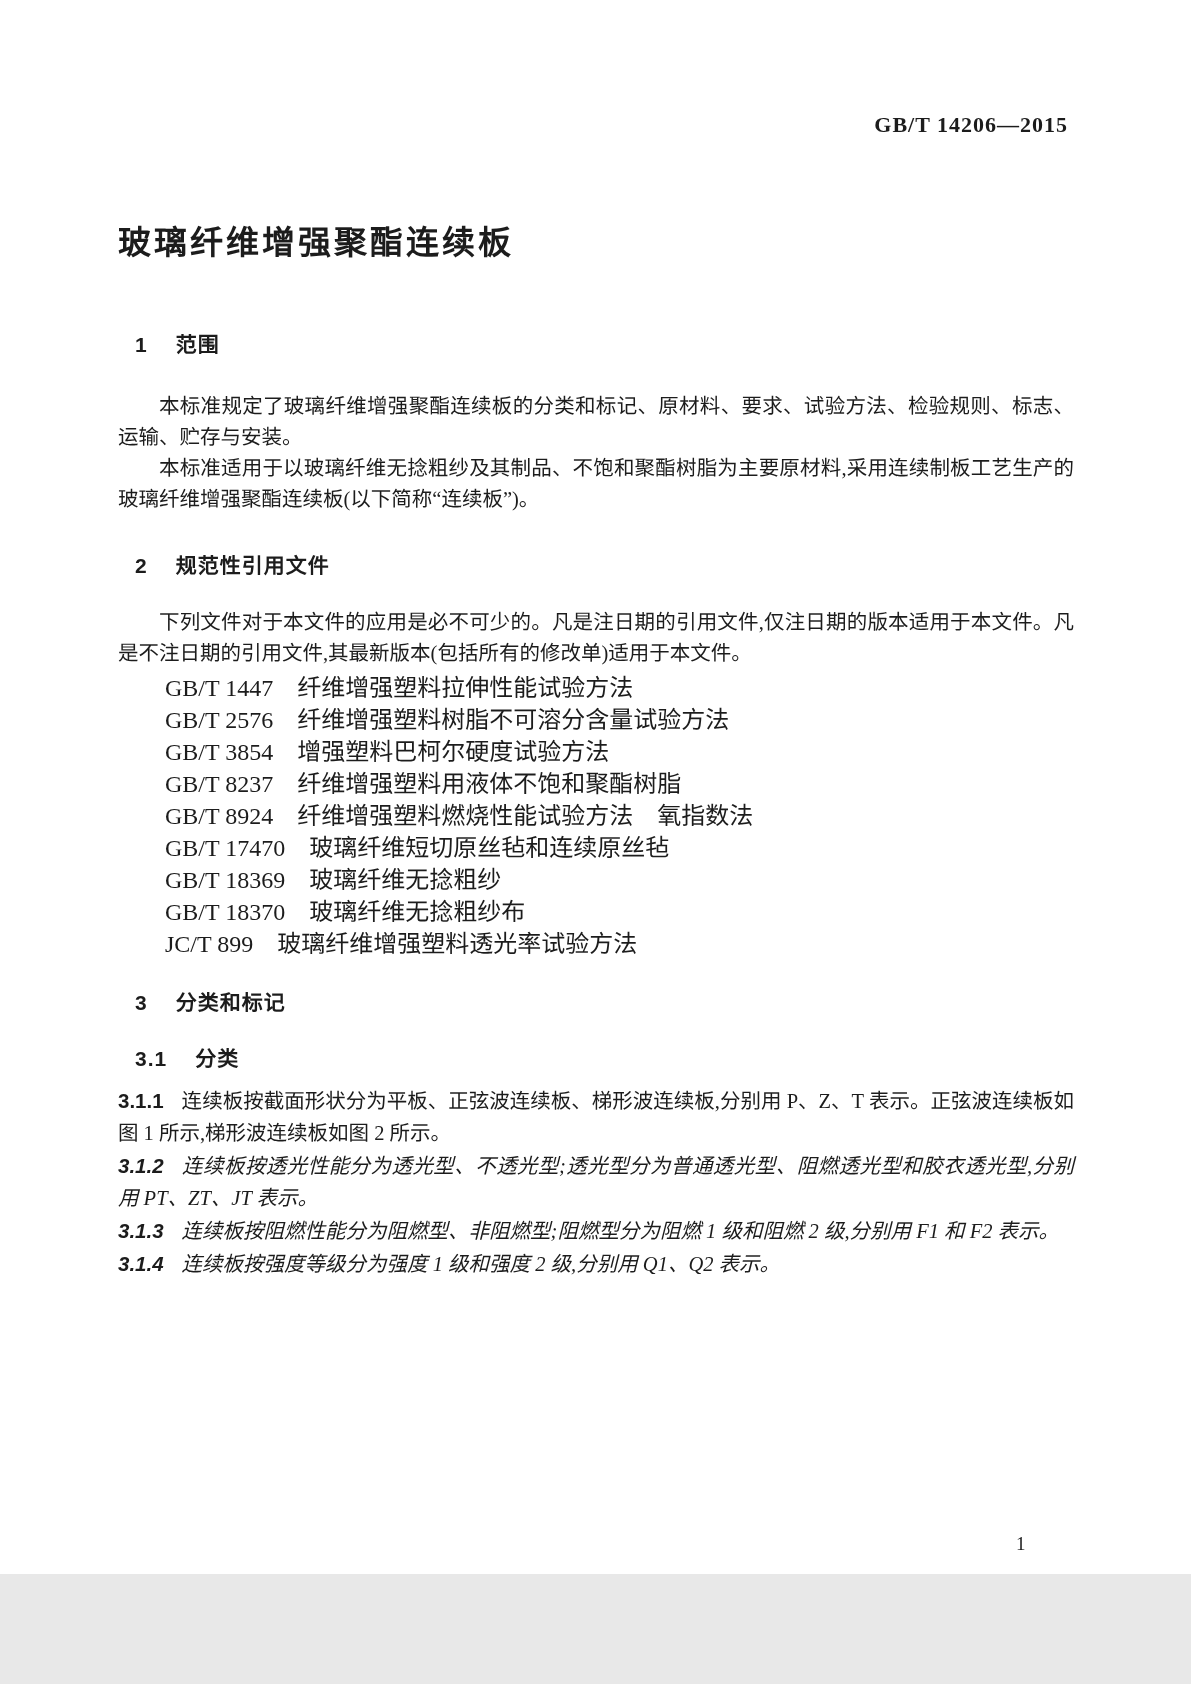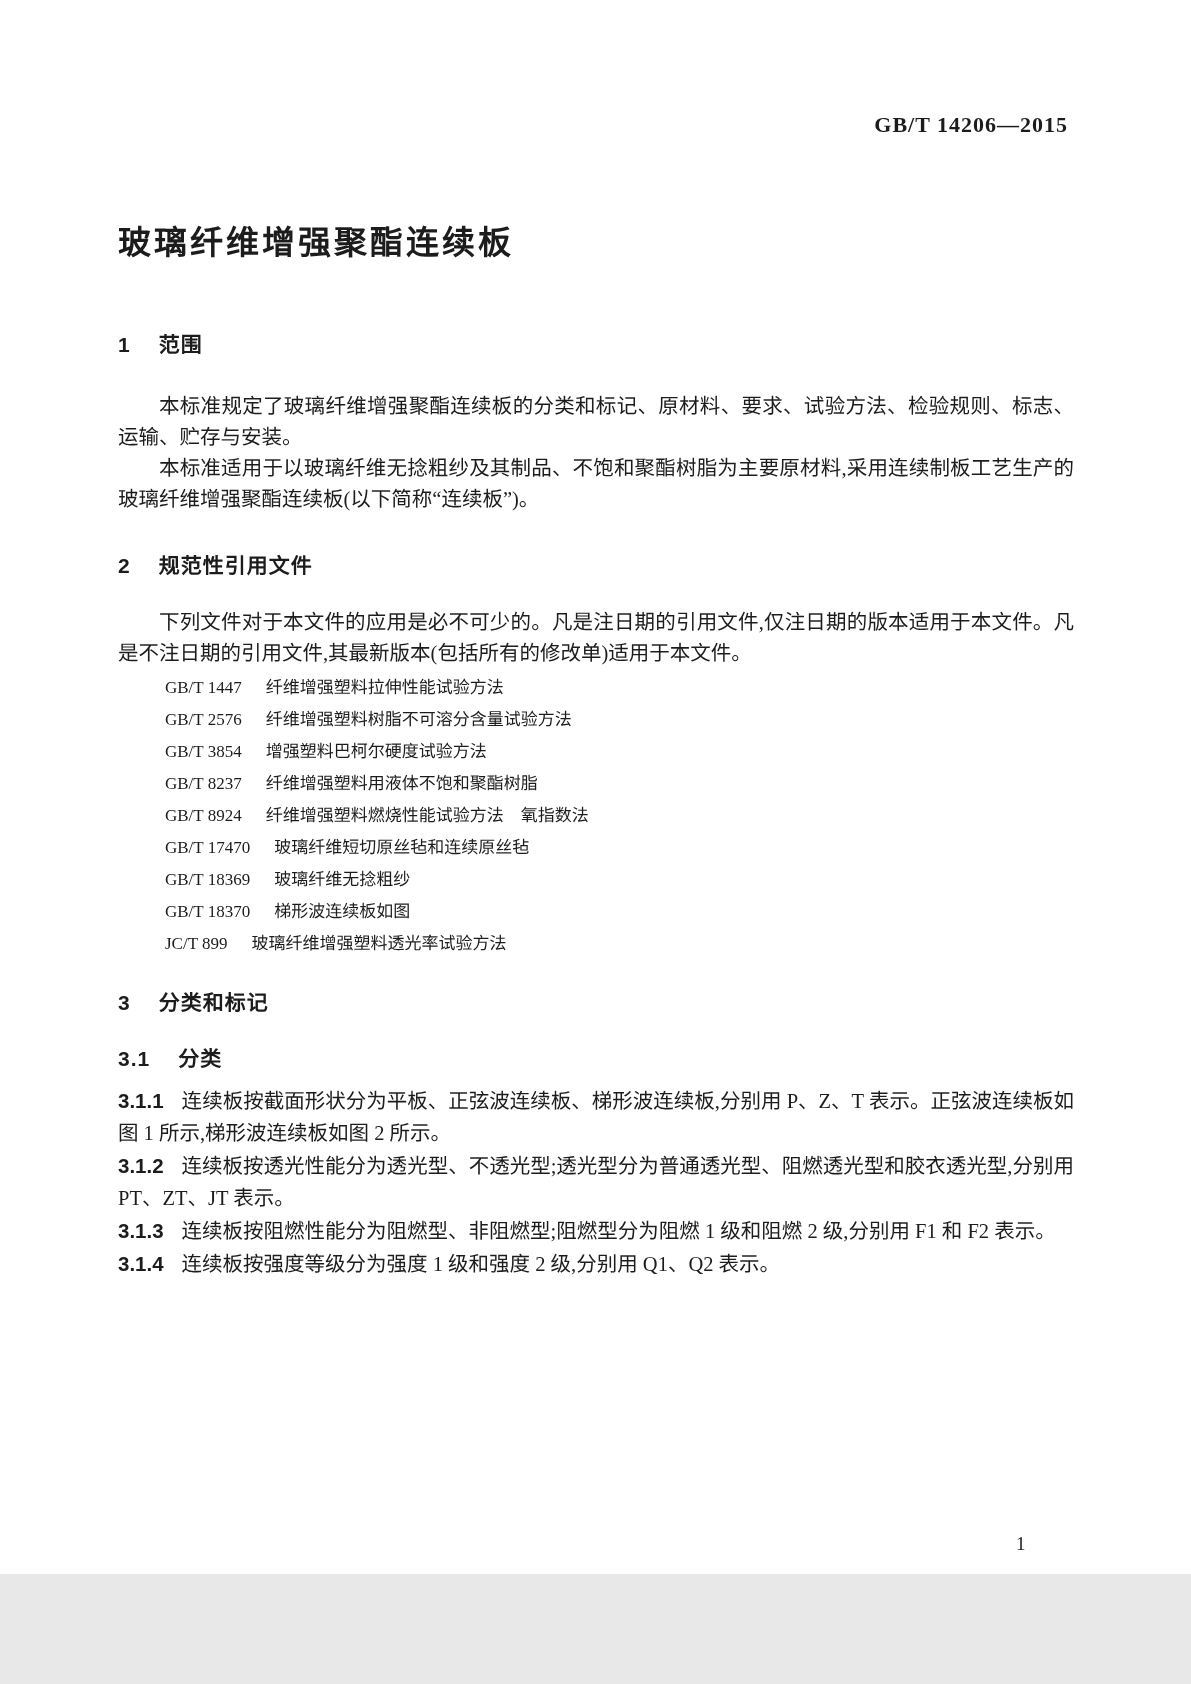--- a/index.html
+++ b/index.html
@@ -37,51 +37,52 @@
     font-size: 33px;
     line-height: 46px;
     letter-spacing: 3px;
   }
   .sec-heading {
     font-family: "Liberation Sans", "DejaVu Sans", sans-serif;
     font-weight: bold;
     font-size: 21px;
     line-height: 30px;
     letter-spacing: 1px;
+    margin-left: 17px;
   }
   .sec-heading .h-num { display: inline-block; margin-right: 28px; }
   .h1-scope   { margin-top: 64px; }
   .h2-refs    { margin-top: 36px; }
   .h3-class   { margin-top: 28px; }
   .h31-class  { margin-top: 26px; }
   .body-p {
     margin: 0;
     font-size: 20.5px;
     line-height: 31px;
     text-align: justify;
     text-indent: 2em;
   }
   .p-scope1 { margin-top: 31px; }
   .p-scope2 { margin-top: 0; }
   .p-refs   { margin-top: 26px; }
   .ref-list { margin-top: 3px; padding-left: 47px; }
   .ref-row {
-    font-size: 17px;
+    font-size: 24px;
     line-height: 32px;
     white-space: nowrap;
   }
   .ref-code { display: inline-block; margin-right: 24px; }
   .clauses { margin-top: 11px; }
   .clause {
     margin: 0;
     font-size: 20.5px;
     line-height: 32px;
     text-align: justify;
   }
-  .clause + .clause { margin-top: 1px; }
+  .clause + .clause { margin-top: 1px; font-style: italic; }
   .clause-num {
     font-family: "Liberation Sans", "DejaVu Sans", sans-serif;
     font-weight: bold;
     display: inline-block;
     margin-right: 18px;
   }
   .page-number {
     position: absolute;
     left: 1016px;
     top: 1532px;
@@ -126,21 +127,21 @@
       <div class="ref-row">
         <span class="ref-code">GB/T 8924</span><span>纤维增强塑料燃烧性能试验方法　氧指数法</span>
       </div>
       <div class="ref-row">
         <span class="ref-code">GB/T 17470</span><span>玻璃纤维短切原丝毡和连续原丝毡</span>
       </div>
       <div class="ref-row">
         <span class="ref-code">GB/T 18369</span><span>玻璃纤维无捻粗纱</span>
       </div>
       <div class="ref-row">
-        <span class="ref-code">GB/T 18370</span><span>梯形波连续板如图</span>
+        <span class="ref-code">GB/T 18370</span><span>玻璃纤维无捻粗纱布</span>
       </div>
       <div class="ref-row">
         <span class="ref-code">JC/T 899</span><span>玻璃纤维增强塑料透光率试验方法</span>
       </div>
     </div>
 
     <div class="sec-heading h3-class">
       <span class="h-num">3</span><span>分类和标记</span>
     </div>
 

